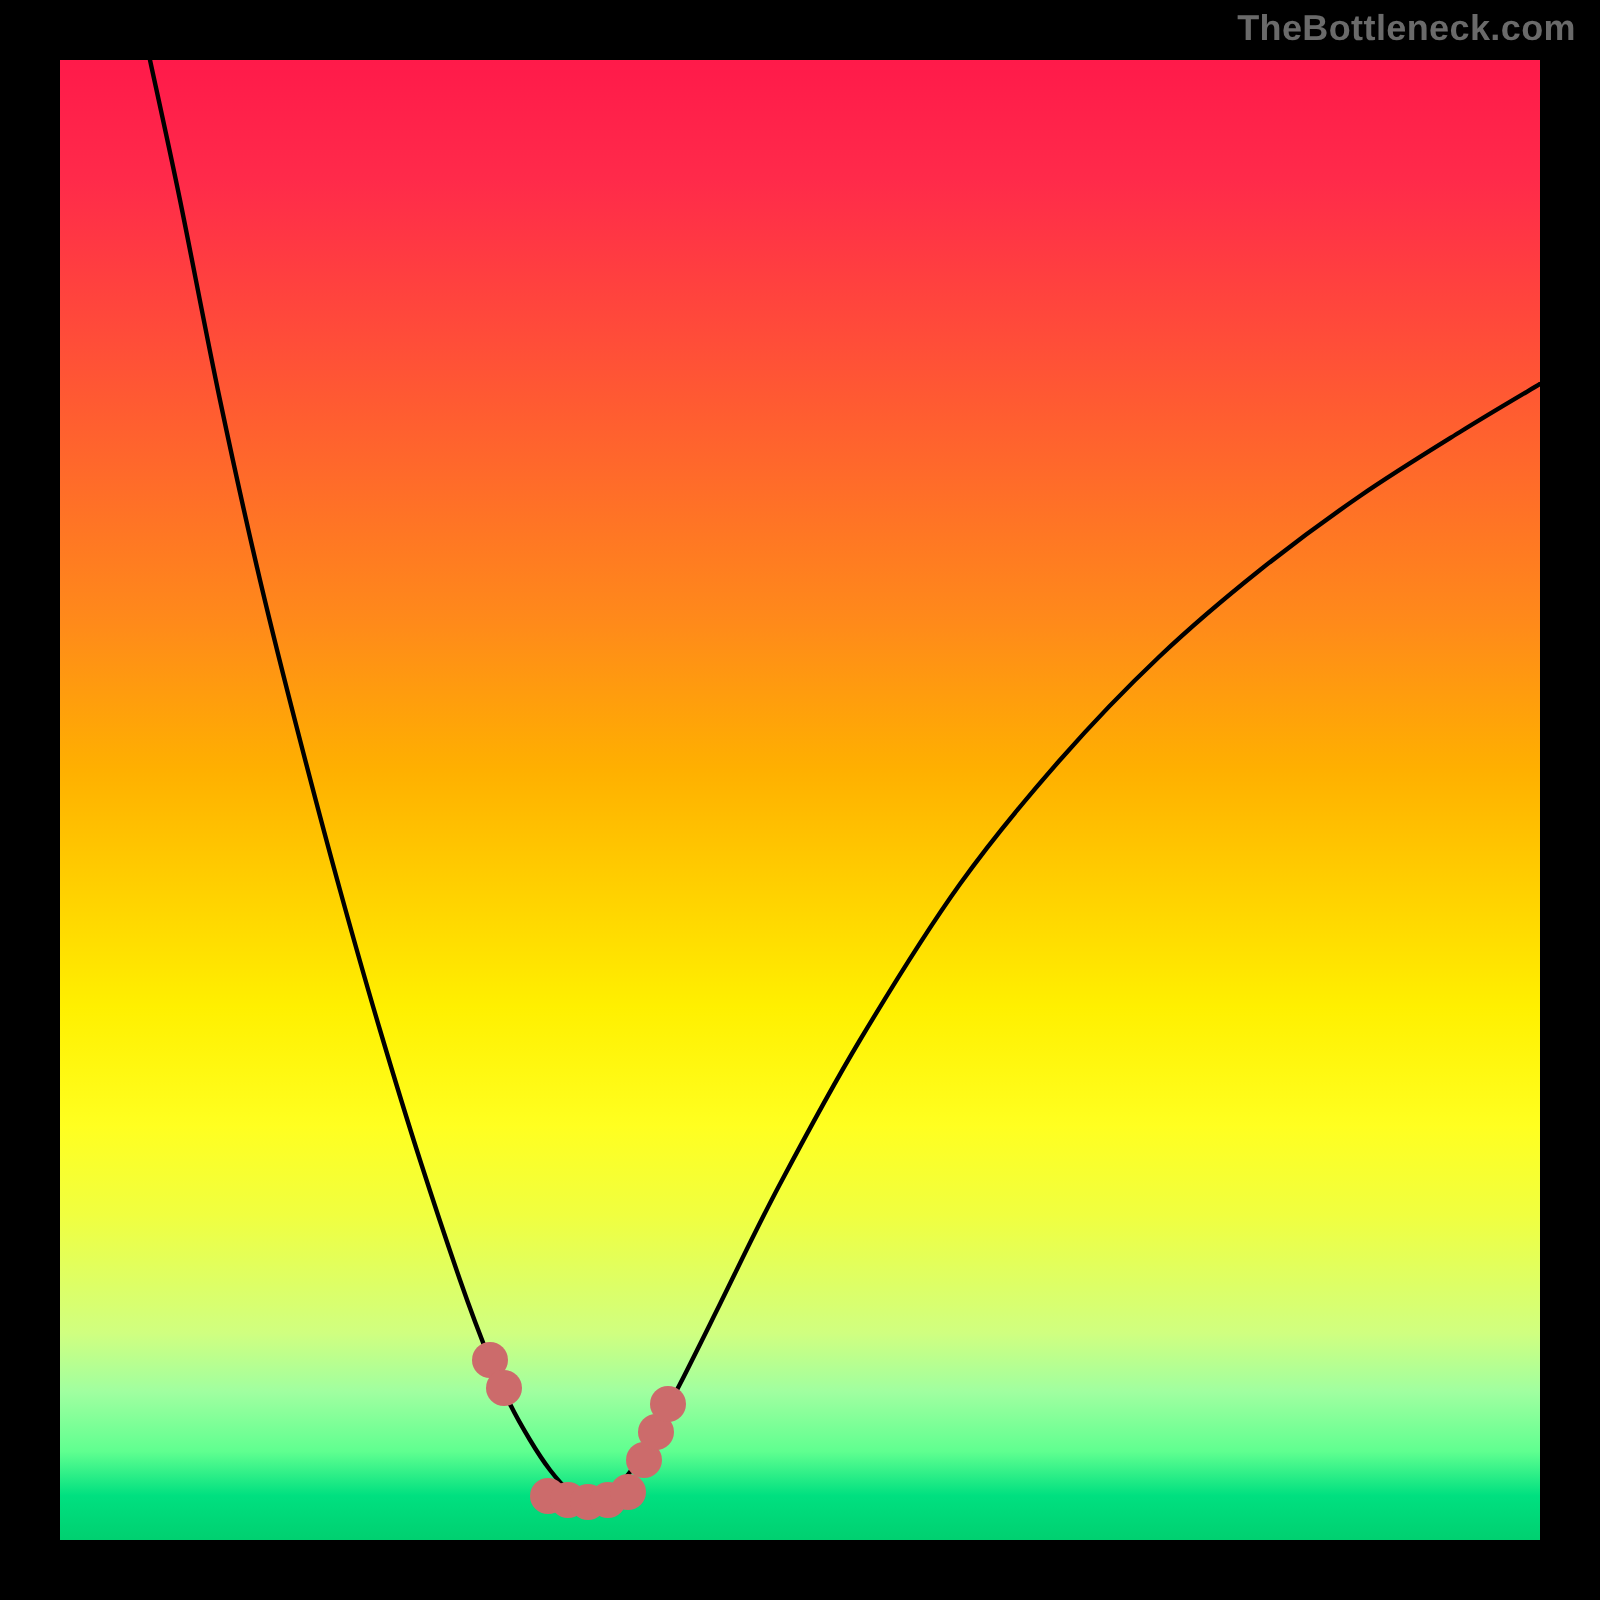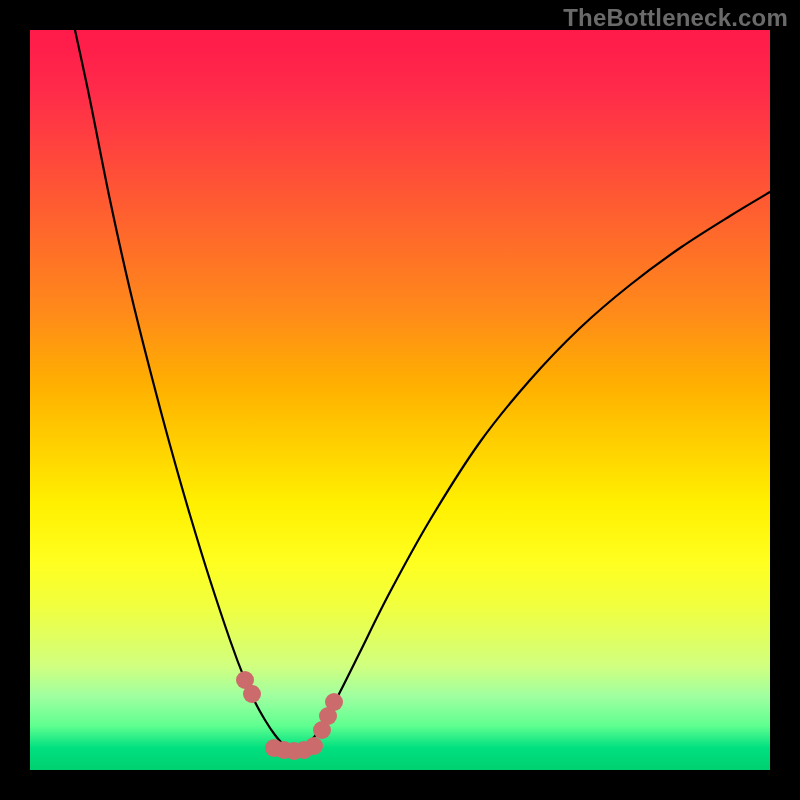--- a/index.html
+++ b/index.html
@@ -56,21 +56,21 @@
   }
   .marker {
     fill: #cc6b6b;
     stroke: none;
   }
   .watermark {
     position: absolute;
     top: 4px;
     right: 12px;
     font-family: Arial, Helvetica, sans-serif;
-    font-size: 24px;
+    font-size: 18px;
     font-weight: bold;
     color: #6a6a6a;
     letter-spacing: 0.2px;
   }
 </style>
 </head>
 <body>
 
 <div class="frame">
   <div class="watermark">TheBottleneck.com</div>

